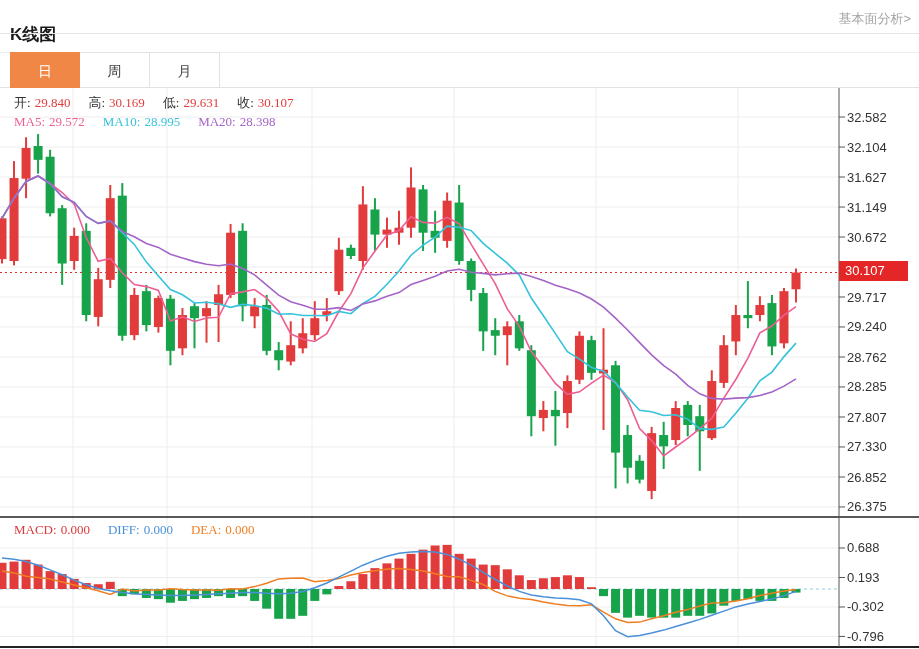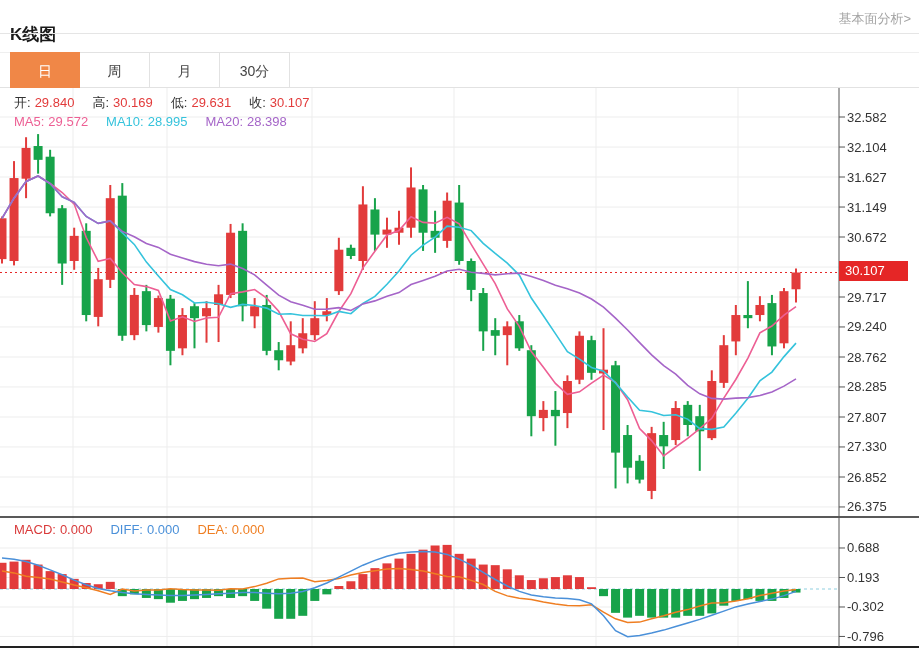--- a/index.html
+++ b/index.html
@@ -10,39 +10,38 @@
   .hdr-divider{position:absolute;top:33px;left:0;width:919px;height:1px;background:#e5e5e5;}
   .tabbar{position:absolute;top:52px;left:0;width:919px;height:36px;
           border-top:1px solid #efefef;border-bottom:1px solid #e2e2e2;box-sizing:border-box;}
   .tabs{position:absolute;left:10px;top:-1px;display:flex;}
   .tab{width:70px;height:36px;line-height:36px;text-align:center;font-size:14px;color:#444;
        background:#fff;border:1px solid #e2e2e2;border-left:none;box-sizing:border-box;cursor:pointer;}
   .tab:first-child{border-left:1px solid #e2e2e2;}
   .tab.selected{background:#f08747;border-color:#f08747;color:#fff;}
   .chart-wrap{position:absolute;top:88px;left:0;width:919px;height:561px;}
   .overlay{position:absolute;font-size:13px;white-space:nowrap;z-index:5;}
-  .overlay span{margin-right:4px;}
+  .overlay span{margin-right:4px;font-family:Liberation Serif, serif;}
   .overlay .grp{margin-right:14px;}
   .price-badge{position:absolute;top:173px;left:839px;width:69px;height:20px;z-index:6;
                background:#e52626;color:#fff;font-size:13px;line-height:20px;padding-left:6px;
                box-sizing:border-box;}
 </style>
 </head>
 <body>
 
 <div class="hdr-title">K线图</div>
 <div class="hdr-link">基本面分析&gt;</div>
 <div class="hdr-divider"></div>
 
 <div class="tabbar">
   <div class="tabs" id="tabs">
       <div class="tab selected">日</div>
       <div class="tab">周</div>
       <div class="tab">月</div>
-      <div class="tab">30分</div>
     </div>
 </div>
 
 <div class="chart-wrap">
   <svg id="chart-svg" width="919" height="561">
       <line x1="0" y1="29" x2="839" y2="29" stroke="#ededed" stroke-width="1"></line>
       <line x1="0" y1="59.031413612565544" x2="839" y2="59.031413612565544" stroke="#ededed" stroke-width="1"></line>
       <line x1="0" y1="89.00000000000011" x2="839" y2="89.00000000000011" stroke="#ededed" stroke-width="1"></line>
       <line x1="0" y1="119.03141361256544" x2="839" y2="119.03141361256544" stroke="#ededed" stroke-width="1"></line>
       <line x1="0" y1="149.00000000000003" x2="839" y2="149.00000000000003" stroke="#ededed" stroke-width="1"></line>

